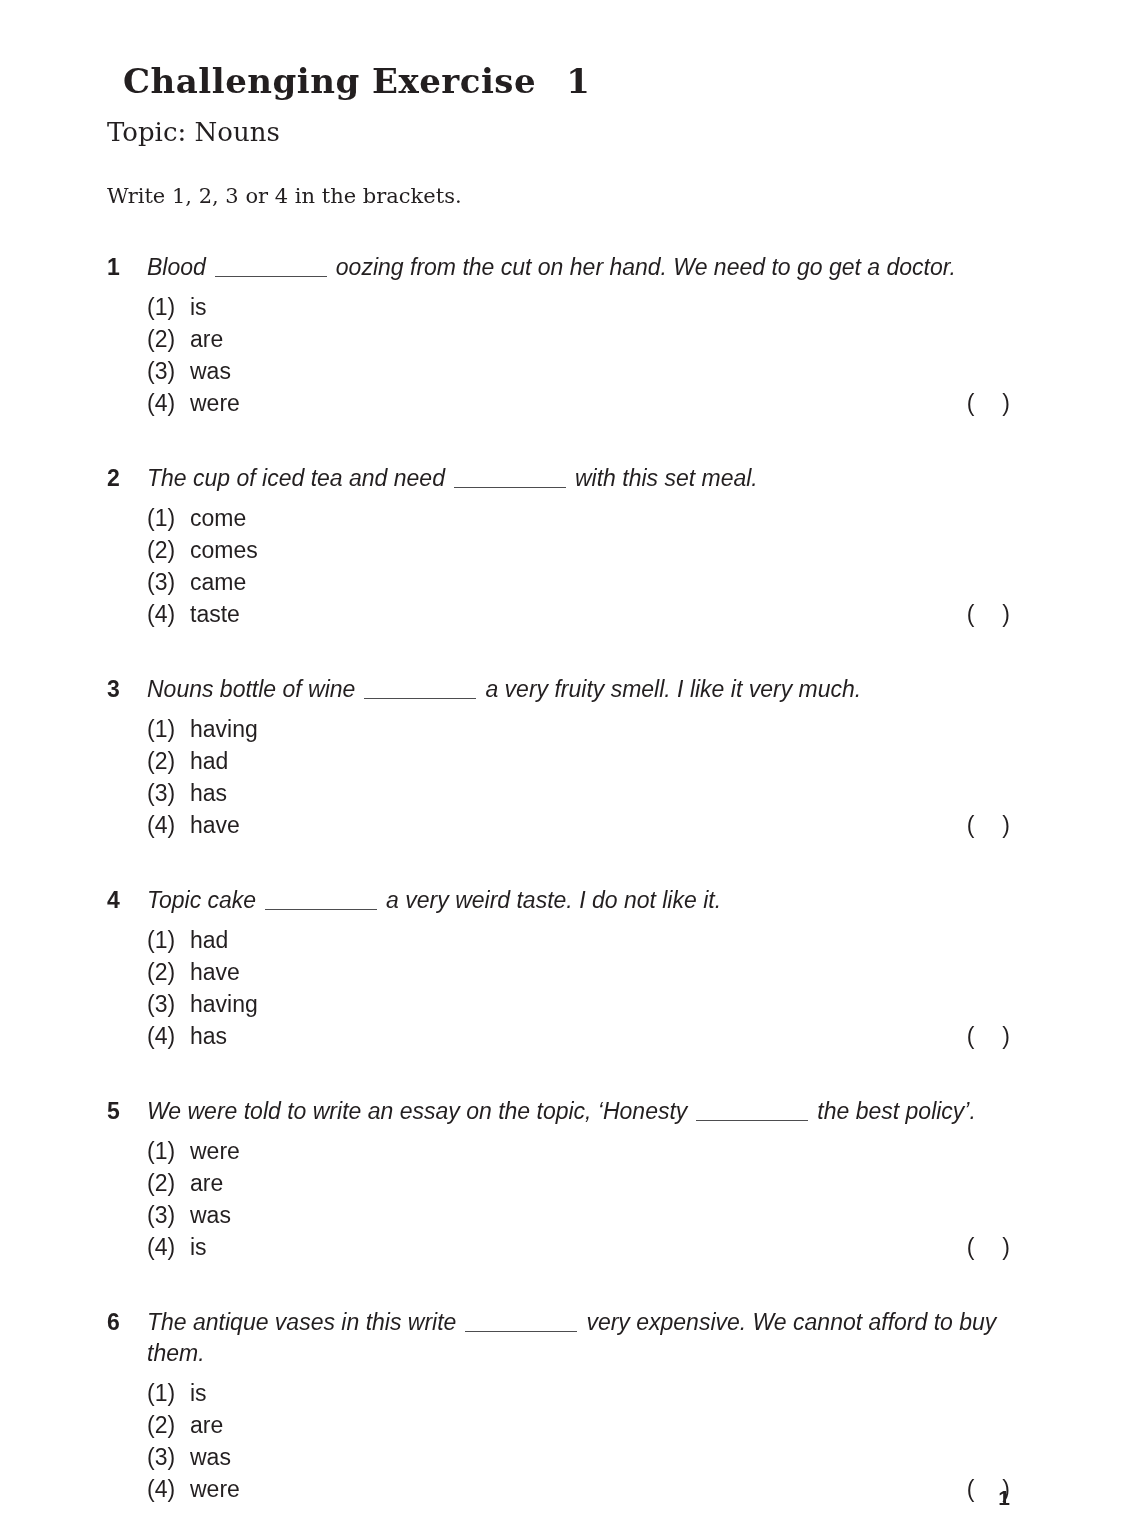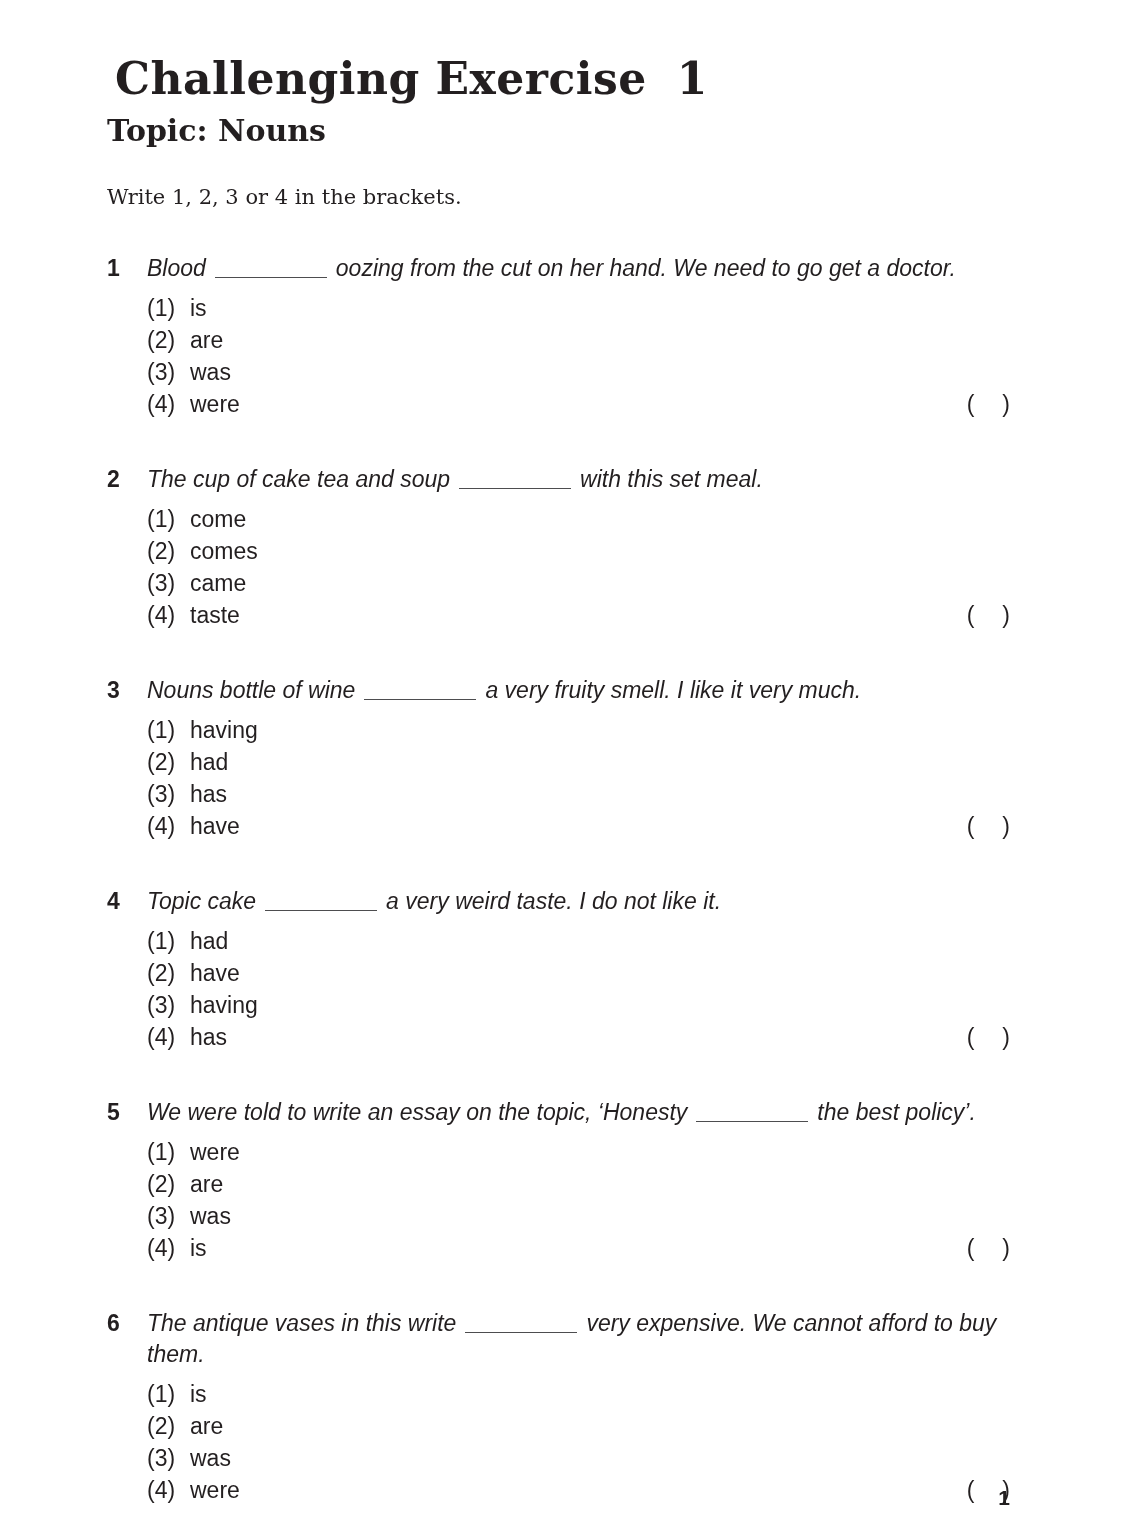--- a/index.html
+++ b/index.html
@@ -14,33 +14,33 @@
     margin: 0 auto;
     background: #ffffff;
     color: #231f20;
     box-sizing: border-box;
     padding: 46px 112px 0 107px;
     font-family: "Liberation Sans", sans-serif;
     overflow: hidden;
   }
   .title {
     font-family: "DejaVu Serif", serif;
-    font-size: 44px;
+    font-size: 34px;
     font-weight: 600;
-    margin: 8px;
+    margin: 16px;
     letter-spacing: 0.5px;
     line-height: 1.15;
   }
   .title-num {
     margin-left: 30px;
   }
   .topic {
     font-family: "DejaVu Serif", serif;
-    font-size: 30px;
-    font-weight: 700;
+    font-size: 26px;
+    font-weight: 400;
     margin: 4px 0 0 0;
     line-height: 1.2;
   }
   .instructions {
     font-family: "DejaVu Serif", serif;
     font-size: 21px;
     font-weight: 400;
     margin: 36px 0 0 0;
   }
   .question {
@@ -142,21 +142,21 @@
     <span class="opt-label">(4)</span>
     <span class="opt-text">were</span>
   </li>
 <div class="answer-bracket"><span>(</span><span class="bracket-gap"></span><span>)</span></div>
     </ul>
   </section>
 
   <section class="question">
     <div class="q-row">
       <span class="q-num">2</span>
-      <div class="q-text"><span>The cup of cake tea and soup</span><span class="blank"></span><span>with this set meal.</span></div>
+      <div class="q-text"><span>The cup of iced tea and need</span><span class="blank"></span><span>with this set meal.</span></div>
     </div>
     <ul class="options">
 
   <li class="option">
     <span class="opt-label">(1)</span>
     <span class="opt-text">come</span>
   </li>
 
   <li class="option">
     <span class="opt-label">(2)</span>

